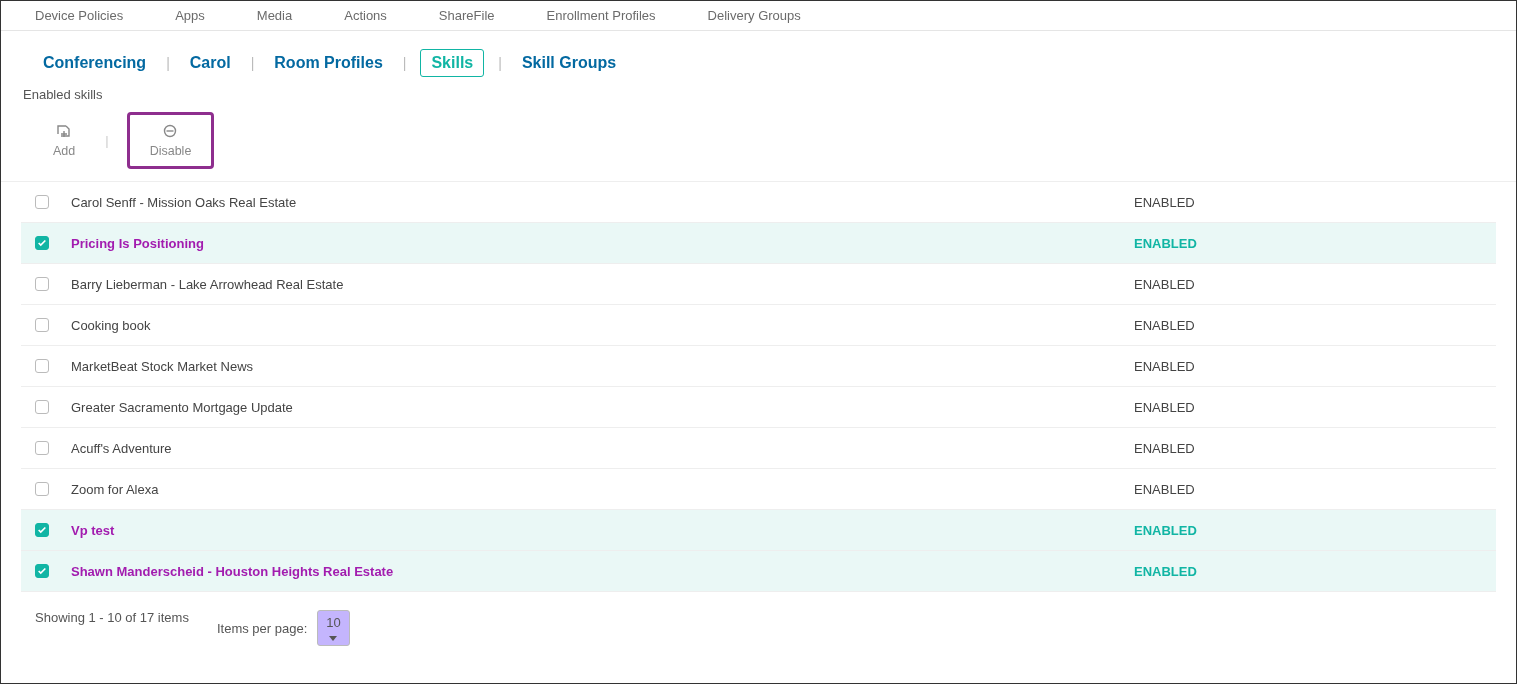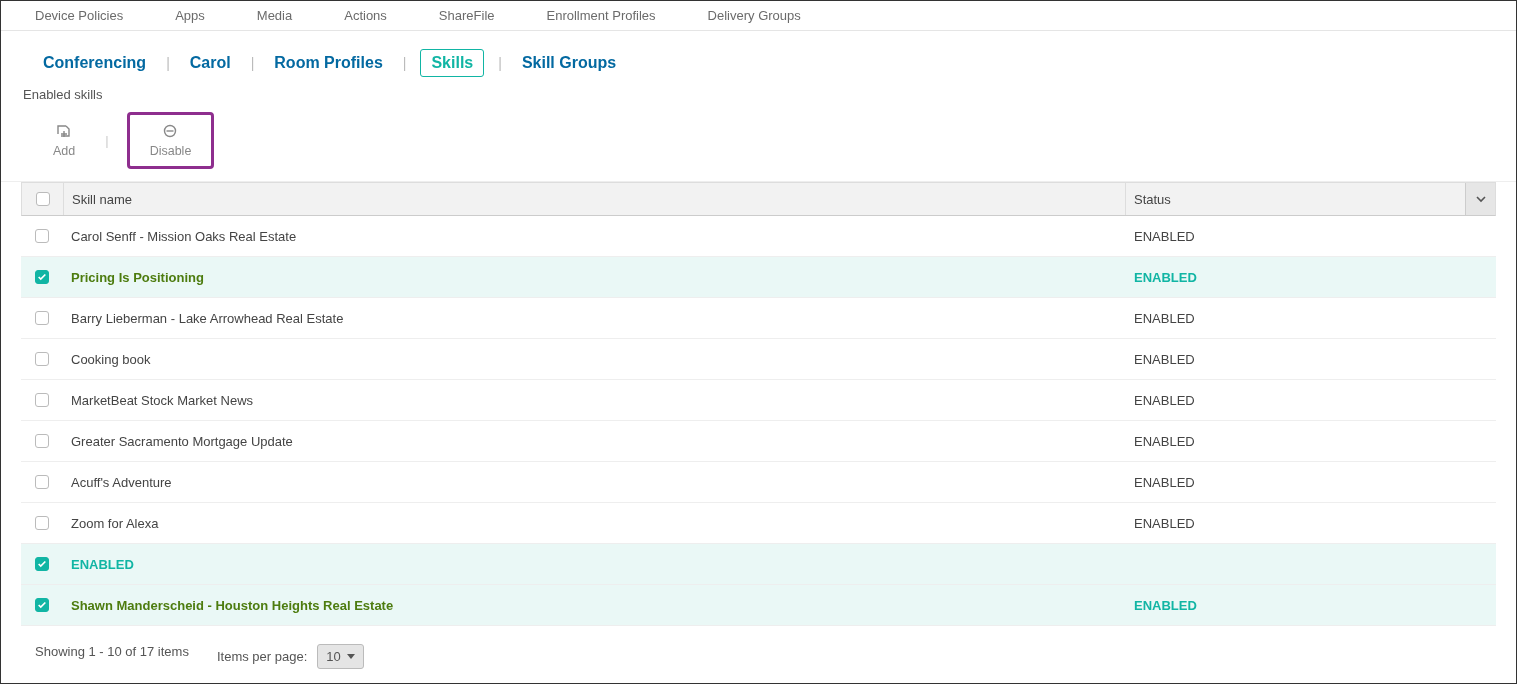--- a/index.html
+++ b/index.html
@@ -35,31 +35,31 @@
   .cell-status { width: 340px; padding: 0 8px; font-size: 13px; color: #444; display: flex; align-items:center; }
   .cell-expand { width: 30px; display: flex; align-items: center; justify-content: center; background: #e6e6e6; border-left: 1px solid #ccc; height: 100%; cursor: pointer; }
   .thead .cell-cb { border-right: 1px solid #ddd; height: 100%; }
   .thead .cell-name, .thead .cell-status { font-weight: 400; }
   .thead .cell-status { border-left: 1px solid #ddd; height:100%; }
 
   .row { display: flex; align-items: center; height: 41px; border-bottom: 1px solid #eee; }
   .row .cell-name { color: #444; }
   .row .cell-status { color: #444; }
   .row.selected { background: #EAF8F6; }
-  .row.selected .cell-name { color: #4d7c0f; font-weight: 600; }
+  .row.selected .cell-name { color: #a21caf; font-weight: 600; }
   .row.selected .cell-status { color: #11B5A4; font-weight: 600; }
 
   .cb { width: 14px; height: 14px; border: 1px solid #bbb; border-radius: 3px; background: #fff; display: inline-flex; align-items:center; justify-content:center; cursor:pointer; }
   .cb.checked { background: #11B5A4; border-color: #11B5A4; color: #fff; }
   .cb.checked svg { width: 10px; height: 10px; }
 
   
   .footer { display: flex; align-items: center; justify-content: space-between; padding: 18px 34px 0; font-size: 13px; color: #555; }
   .footer-left { display: flex; gap: 28px; }
-  .select-box { border: 1px solid #bbb; border-radius: 3px; padding: 4px 8px; display: inline-flex; align-items: center; gap: 6px; cursor: pointer; background:#e5e5e5; }
+  .select-box { border: 1px solid #bbb; border-radius: 3px; padding: 4px 8px; display: inline-flex; align-items: center; gap: 6px; cursor: pointer; background:#c4b5fd;flex-direction:column; }
   .caret-down { width: 0; height: 0; border-left: 4px solid transparent; border-right: 4px solid transparent; border-top: 5px solid #555; }
   .footer-right { display: flex; align-items: center; gap: 14px; }
   .pager-btn { width: 28px; height: 28px; border: 1px solid #bbb; border-radius: 3px; display:flex; align-items:center; justify-content:center; cursor:pointer; background:#fff; }
   .pager-btn.disabled { background: #f1f1f1; color: #aaa; cursor: default; }
   .pager-btn svg { width: 9px; height: 12px; }
 
   #rows-container .row .row-expand-spacer { width: 30px; }
 </style>
 </head>
 <body>
@@ -107,32 +107,20 @@
               <circle cx="8" cy="8" r="5.5" fill="none" stroke="#888" stroke-width="1.4"></circle>
               <line x1="4.5" y1="8" x2="11.5" y2="8" stroke="#888" stroke-width="1.4"></line>
             </svg>
         </span>
         <span>Disable</span>
       </div>
     </div>
   </div>
 
   <div class="table-wrap">
-    <div class="thead">
-      <div class="cell-cb">
-        <span class="cb"></span>
-      </div>
-      <div class="cell-name">Skill name</div>
-      <div class="cell-status">Status</div>
-      <div class="cell-expand">
-        <svg width="12" height="12" viewBox="0 0 12 12">
-            <path d="M2 4l4 4 4-4" fill="none" stroke="#555" stroke-width="1.6"></path>
-          </svg>
-      </div>
-    </div>
     <div id="rows-container">
         <div class="row">
           <div class="cell-cb">
             <span class="cb"></span>
           </div>
           <div class="cell-name">Carol Senff - Mission Oaks Real Estate</div>
           <div class="cell-status">ENABLED</div>
           <div class="row-expand-spacer"></div>
         </div>
         <div class="row selected">
@@ -196,20 +184,21 @@
           <div class="row-expand-spacer"></div>
         </div>
         <div class="row selected">
           <div class="cell-cb">
             <span class="cb checked">
               <svg viewBox="0 0 12 12">
                 <path d="M2 6l2.5 2.5L10 3" fill="none" stroke="#fff" stroke-width="2"></path>
               </svg>
             </span>
           </div>
+          <div class="cell-name">Vp test</div>
           <div class="cell-status">ENABLED</div>
           <div class="row-expand-spacer"></div>
         </div>
         <div class="row selected">
           <div class="cell-cb">
             <span class="cb checked">
               <svg viewBox="0 0 12 12">
                 <path d="M2 6l2.5 2.5L10 3" fill="none" stroke="#fff" stroke-width="2"></path>
               </svg>
             </span>

